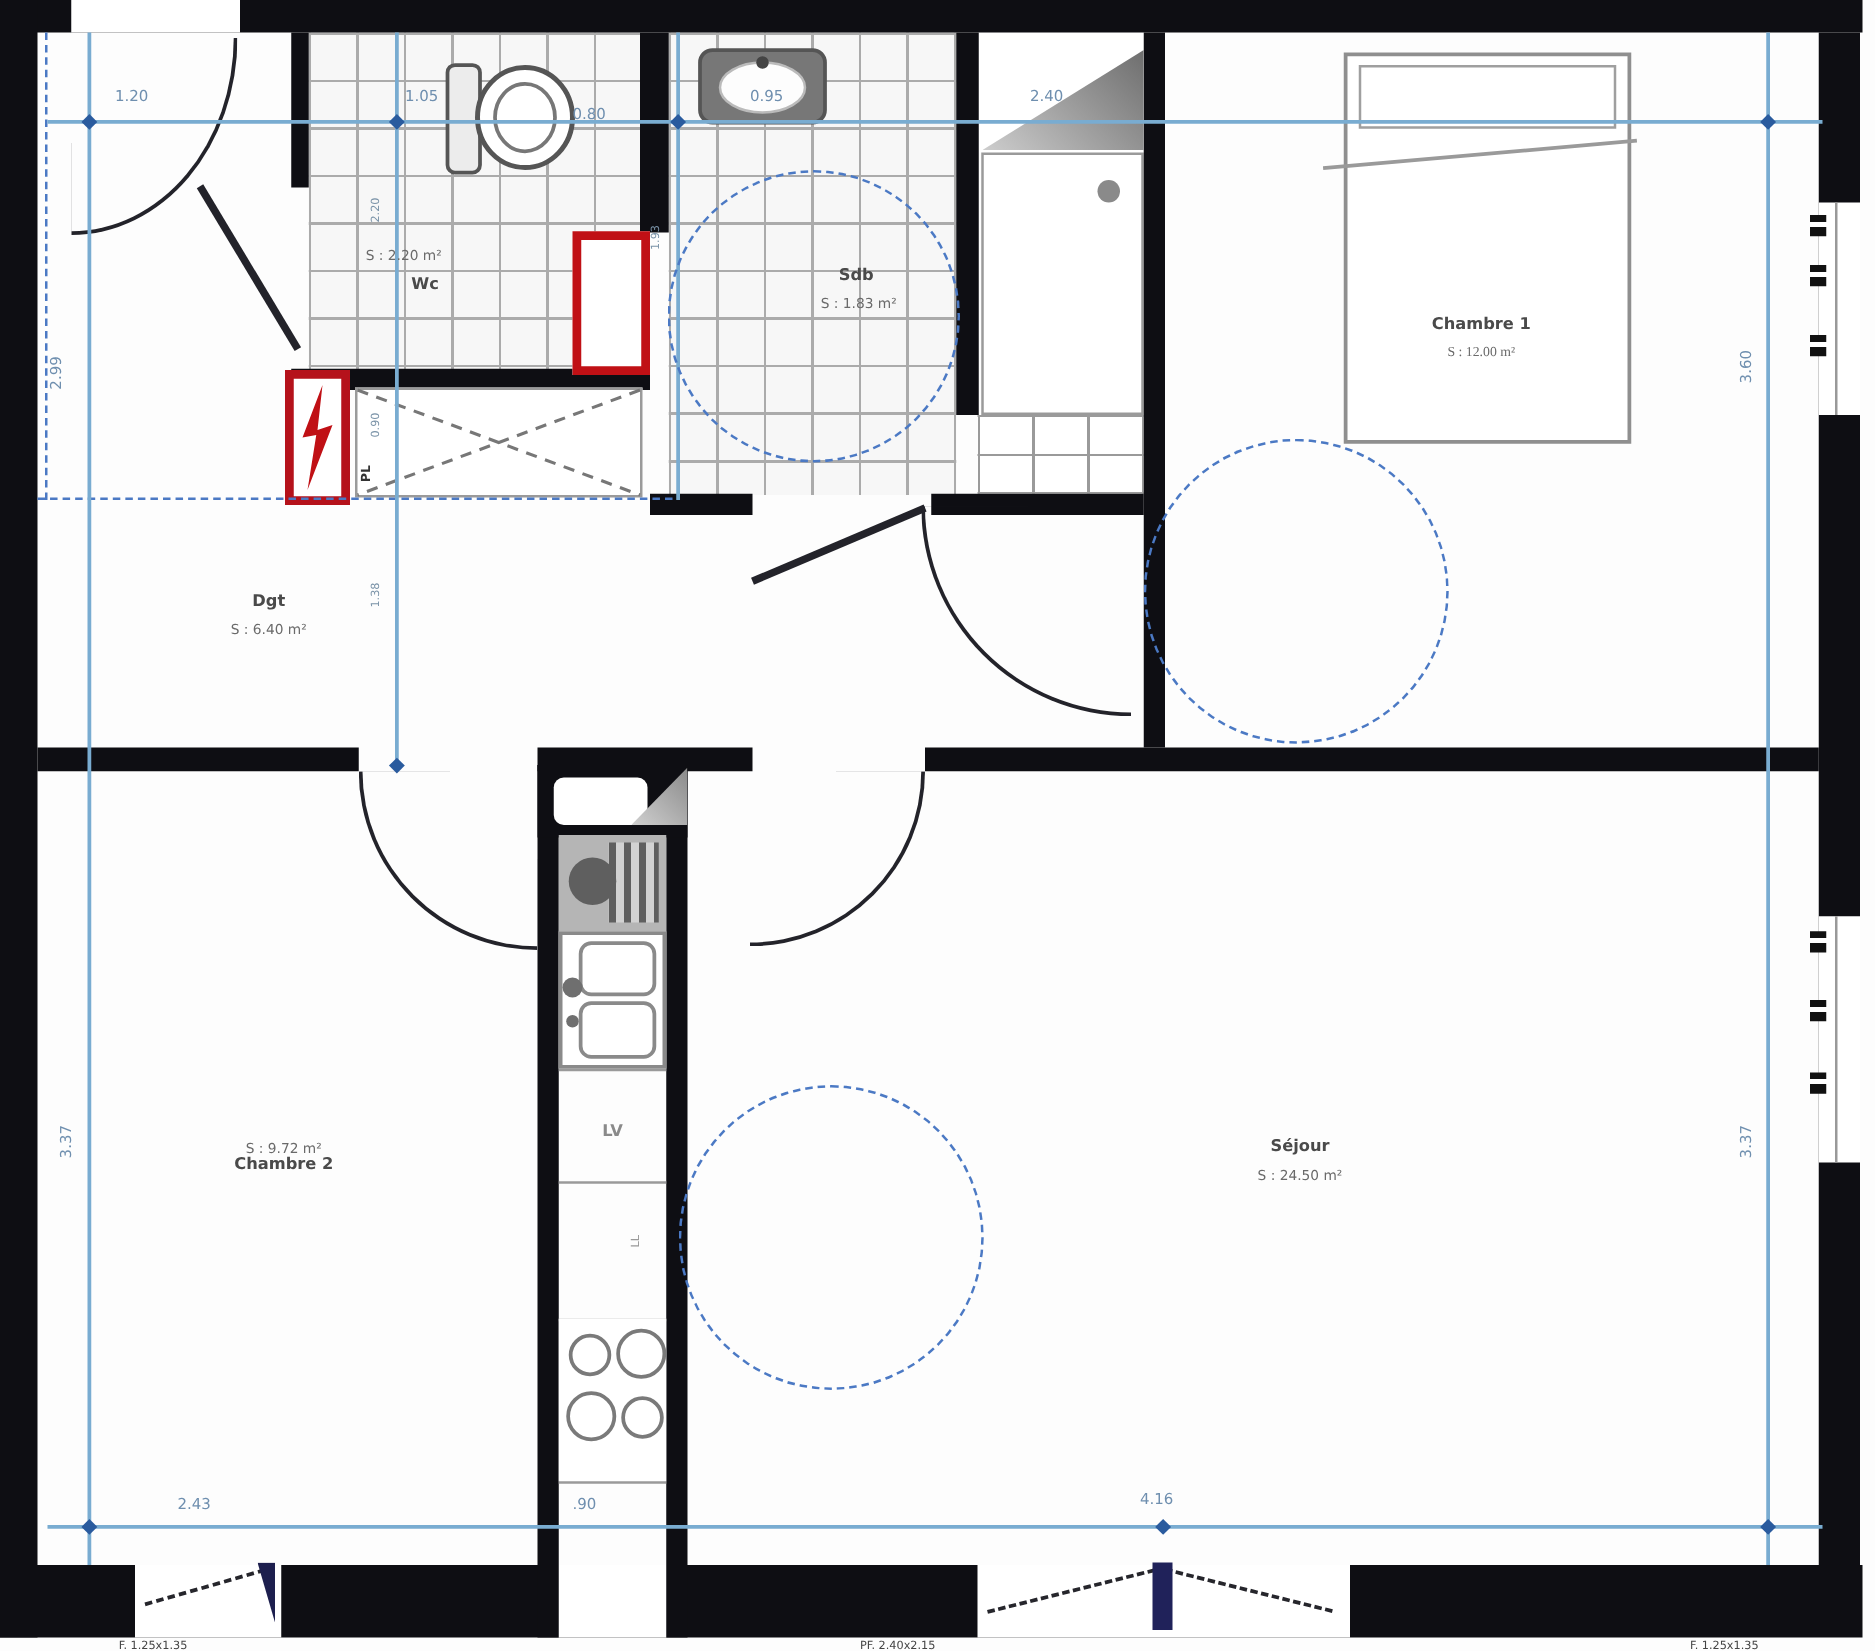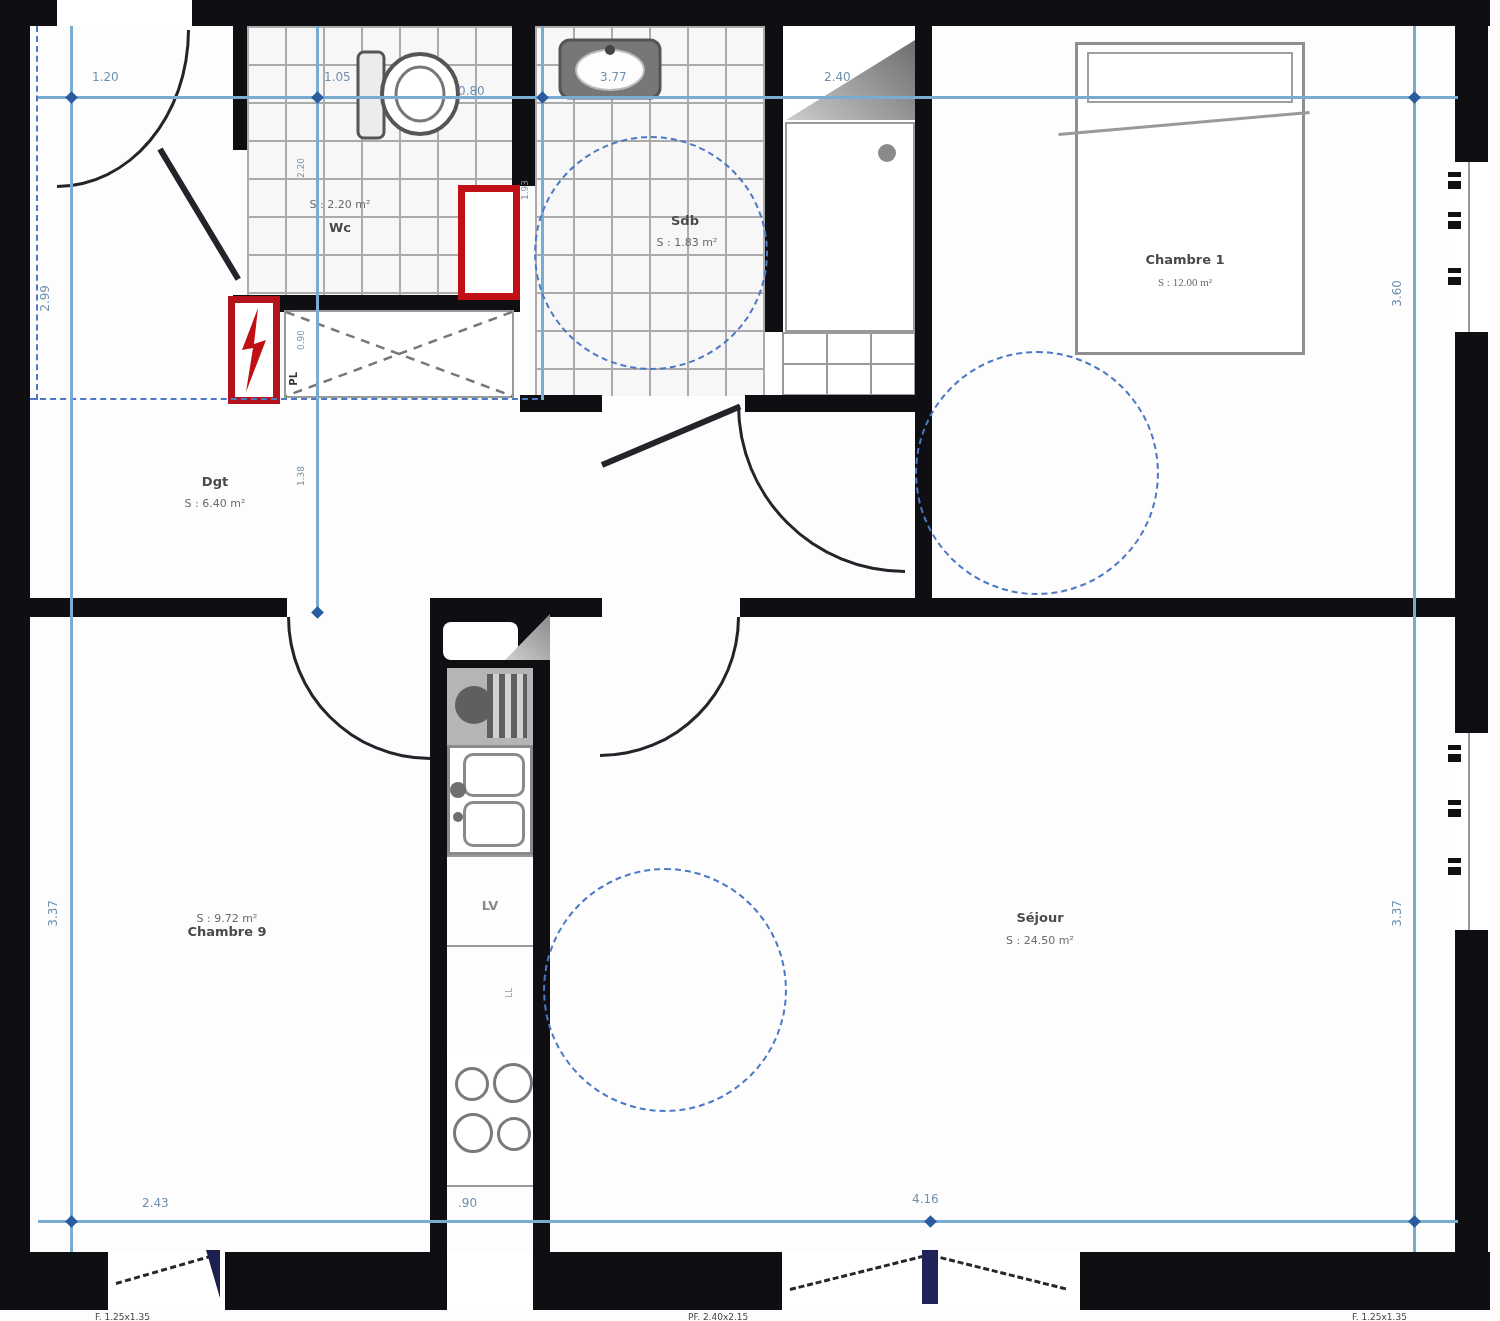--- a/index.html
+++ b/index.html
@@ -161,36 +161,36 @@
   <div class="dia" style="left:67px;top:1217px;"></div>
   <div class="dia" style="left:926px;top:1217px;"></div>
   <div class="dia" style="left:1410px;top:1217px;"></div>
   <div class="dia" style="left:313px;top:608px;"></div>
 
   <div class="bluecircle" style="left:534px;top:136px;width:234px;height:234px;"></div>
   <div class="bluecircle" style="left:915px;top:351px;width:244px;height:244px;"></div>
   <div class="bluecircle" style="left:543px;top:868px;width:244px;height:244px;"></div>
 
   <div class="rlabel" style="left:300px;top:176px;width:80px;margin-top:44px;">Wc</div>
-  <div class="rarea" style="left:292px;top:198px;width:96px;text-align:center;">S : 2.20 m²</div>
+  <div class="rarea" style="left:275px;top:198px;width:96px;text-align:center;">S : 2.20 m²</div>
   <div class="rlabel" style="left:650px;top:213px;width:70px;">Sdb</div>
   <div class="rarea" style="left:642px;top:236px;width:90px;">S : 1.83 m²</div>
   <div class="rlabel" style="left:1130px;top:252px;width:110px;">Chambre 1</div>
   <div class="rarea" style="left:1126px;top:276px;width:118px;font-family:Liberation Serif, serif;">S : 12.00 m²</div>
   <div class="rlabel" style="left:185px;top:474px;width:60px;">Dgt</div>
   <div class="rarea" style="left:172px;top:497px;width:86px;">S : 6.40 m²</div>
-  <div class="rlabel" style="left:172px;top:924px;width:110px;">Chambre 9</div>
+  <div class="rlabel" style="left:172px;top:924px;width:110px;">Chambre 2</div>
   <div class="rarea" style="left:177px;top:912px;width:100px;">S : 9.72 m²</div>
   <div class="rlabel" style="left:995px;top:910px;width:90px;">Séjour</div>
   <div class="rarea" style="left:988px;top:934px;width:104px;">S : 24.50 m²</div>
 
   <div class="dimt" style="left:92px;top:70px;">1.20</div>
   <div class="dimt" style="left:324px;top:70px;">1.05</div>
   <div class="dimt" style="left:458px;top:70px;margin-top:14px;">0.80</div>
-  <div class="dimt" style="left:600px;top:70px;">3.77</div>
+  <div class="dimt" style="left:600px;top:70px;">0.95</div>
   <div class="dimt" style="left:824px;top:70px;">2.40</div>
 
   <div class="dimt" style="left:142px;top:1196px;">2.43</div>
   <div class="dimt" style="left:458px;top:1196px;">.90</div>
   <div class="dimt" style="left:912px;top:1192px;">4.16</div>
 
   <div class="dimv" style="left:38px;top:285px;">2.99</div>
   <div class="dimv" style="left:46px;top:900px;">3.37</div>
 
   <div class="dimv" style="left:1390px;top:280px;">3.60</div>

